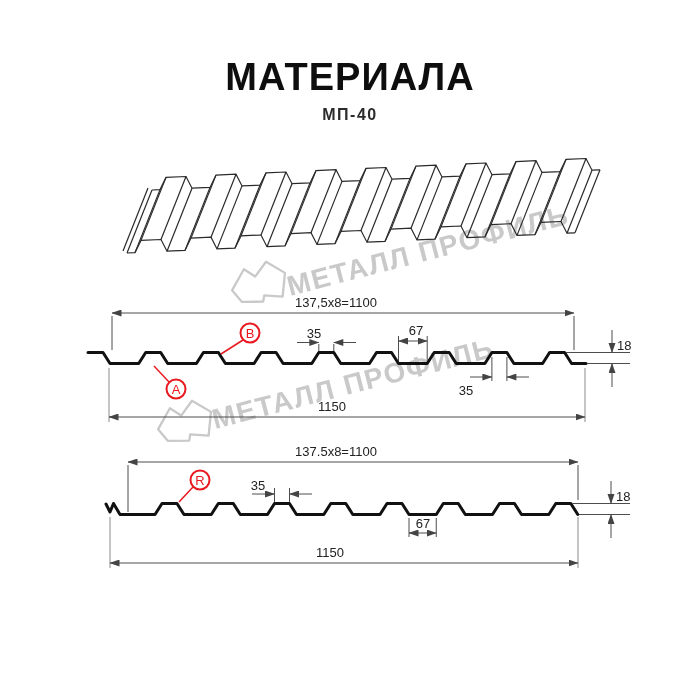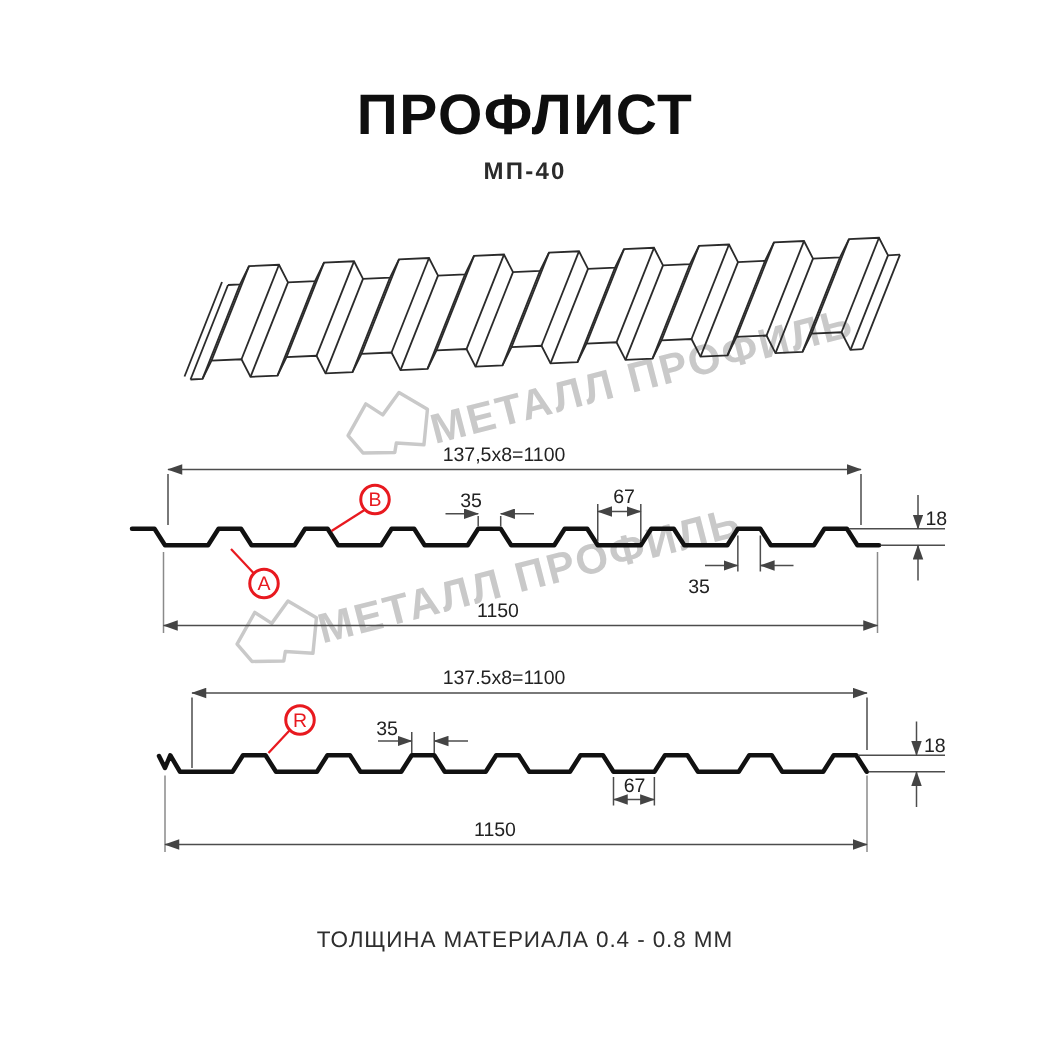--- a/index.html
+++ b/index.html
@@ -21,21 +21,21 @@
   .wmtext{fill:#c9c9c9;font-size:28px;font-weight:bold;letter-spacing:1.5px;}
   .wmlogo{fill:none;stroke:#c9c9c9;stroke-width:2.3;stroke-linejoin:round;}
   #sheet3d{stroke:#2a2a2a;stroke-width:1.2;fill:none;}
 </style>
 </head>
 <body>
 
 <div class="page">
 
   <div class="header">
-    <h1 class="title">ПРОФЛИСТ</h1>
+    <h1 class="title">МАТЕРИАЛА</h1>
     <div class="subtitle">МП-40</div>
   </div>
 
   <svg class="drawing" width="700" height="700" viewBox="0 0 700 700">
     <defs>
       <marker id="aR" markerWidth="11" markerHeight="8" refX="9.5" refY="3.5" orient="auto" markerUnits="userSpaceOnUse">
         <path d="M0,0 L10,3.5 L0,7 Z" fill="#444"></path>
       </marker>
       <marker id="aL" markerWidth="11" markerHeight="8" refX="0.5" refY="3.5" orient="auto" markerUnits="userSpaceOnUse">
         <path d="M10,0 L0,3.5 L10,7 Z" fill="#444"></path>
@@ -176,14 +176,13 @@
       <text class="dim" x="330" y="557" text-anchor="middle">1150</text>
 
       <g>
         <line class="redln" x1="193" y1="487" x2="179" y2="502"></line>
         <circle class="redcirc" cx="200" cy="480" r="9.5"></circle>
         <text class="redlabel" x="200" y="484.5">R</text>
       </g>
     </g>
   </svg>
 
-  <div class="footer">ТОЛЩИНА МАТЕРИАЛА 0.4 - 0.8 ММ</div>
 </div>
 
 </body></html>

